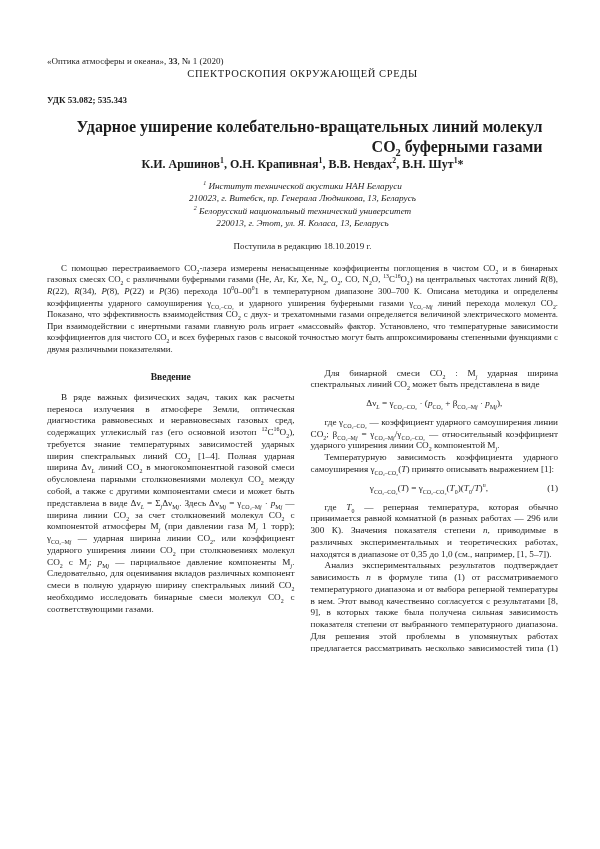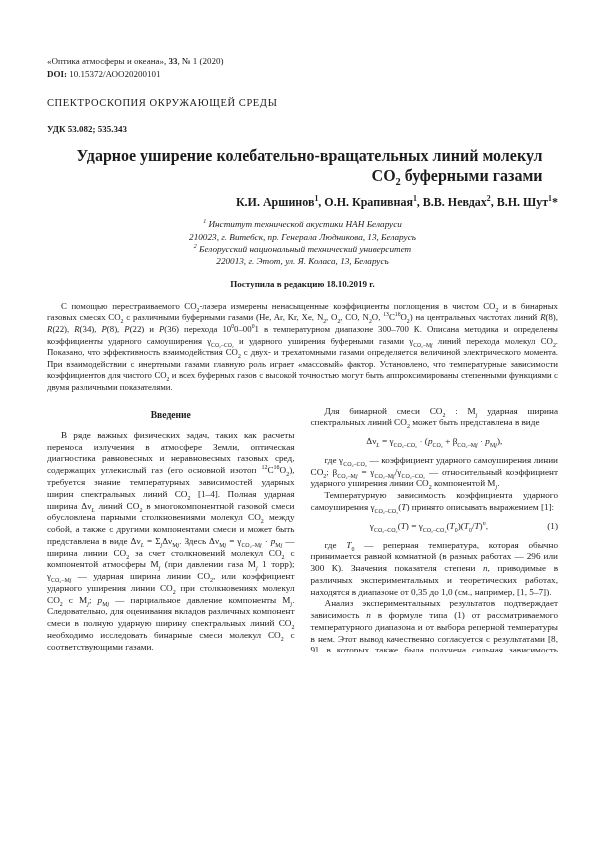--- a/index.html
+++ b/index.html
@@ -8,31 +8,30 @@
     padding:55px 42px 0 47px;
     position:relative;overflow:hidden;
     background:#ffffff;color:#1c1c1c;
     font-family:"Liberation Serif","DejaVu Serif",serif;
   }
   sup{font-size:0.65em;vertical-align:super;line-height:0;}
   sub{font-size:0.65em;vertical-align:sub;line-height:0;}
 
   .hdr{font-size:9px;line-height:1.45;}
   .section-heading{
-    text-align:left;font-size:10.5px;letter-spacing:0.6px;
-    margin-top:16px;
+    text-align:center;font-size:10.5px;letter-spacing:0.6px;
   }
   .udc{font-size:9px;margin-top:16px;font-weight:bold;}
   .title{
     text-align:right;font-weight:bold;font-size:16px;line-height:1.25;
     margin:12px auto 0;max-width:480px;
   }
-  .authors{text-align:right;font-weight:bold;font-size:12px;margin-top:9px;}
+  .authors{text-align:center;font-weight:bold;font-size:12px;}
   .affils{text-align:center;font-style:italic;font-size:9.2px;line-height:1.35;margin-top:8px;}
-  .received{text-align:center;font-size:9px;margin-top:11px;font-weight:bold;}
+  .received{text-align:center;font-size:9px;margin-top:11px;}
 
   .abstract{
     font-size:8.8px;line-height:1.32;text-align:justify;margin-top:12px;
   }
   .abstract p{margin:0;text-indent:14px;}
   .abstract .kw{margin-top:5px;}
 
   .columns{display:flex;gap:16px;margin-top:12px;}
   .col{flex:1 1 0;font-size:9.2px;line-height:1.28;text-align:justify;min-width:0;}
   .intro-heading{text-align:center;font-weight:bold;font-size:9.6px;margin:3px 0 9px;}
@@ -53,21 +52,20 @@
     font-size:9px;
   }
 </style>
 </head>
 <body>
 
 <div class="page">
 
   <div class="hdr">
     <div>«Оптика атмосферы и океана», <b>33</b>, № 1 (2020)</div>
-    <div><b>DOI:</b> 10.15372/АОО20200101</div>
   </div>
 
   <div class="section-heading">СПЕКТРОСКОПИЯ ОКРУЖАЮЩЕЙ СРЕДЫ</div>
 
   <div class="udc">УДК 53.082; 535.343</div>
 
   <h1 class="title">Ударное уширение колебательно-вращательных линий молекул CO<sub>2</sub> буферными газами</h1>
 
   <div class="authors">К.И. Аршинов<sup>1</sup>, О.Н. Крапивная<sup>1</sup>, В.В. Невдах<sup>2</sup>, В.Н. Шут<sup>1</sup>*</div>
 

